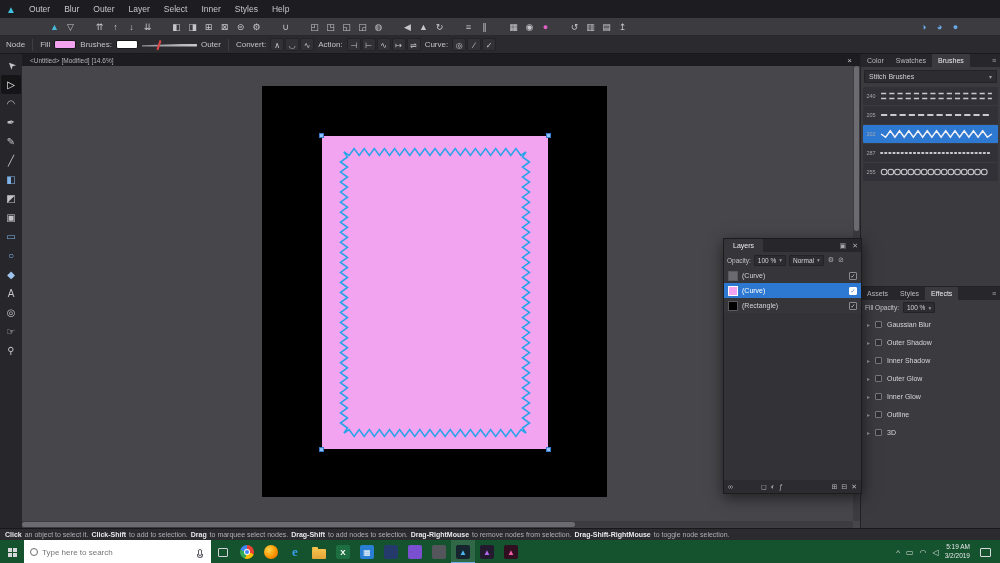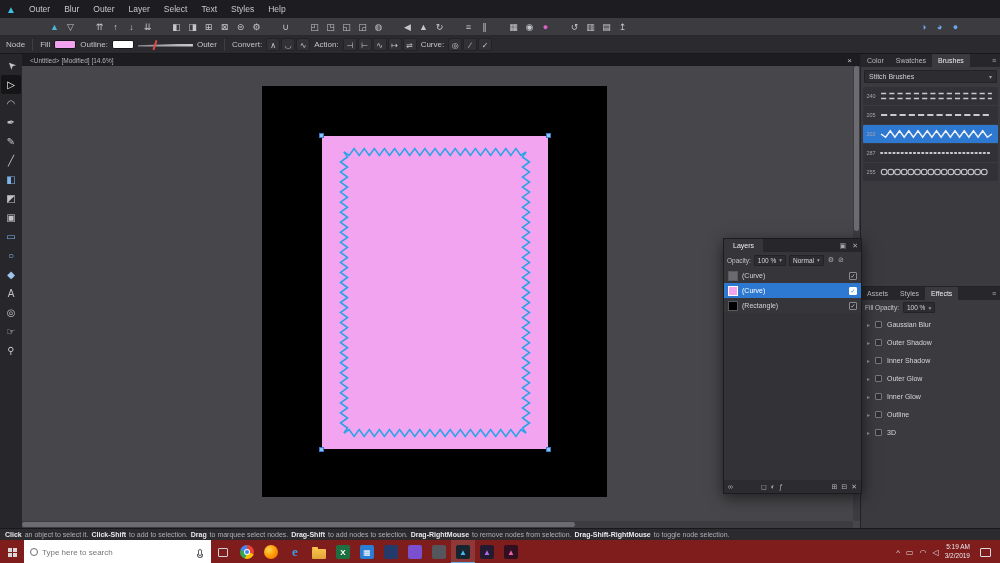--- a/index.html
+++ b/index.html
@@ -85,21 +85,21 @@
   .layer-check{margin-left:auto;width:8px;height:8px;border:1px solid #8a8a90;font-size:6px;line-height:7px;text-align:center;color:#cfcfd4;background:#2e2e33;border-radius:1px}
   .layer-row.selected .layer-check{background:#fff;color:#2d79d2;border-color:#fff}
   #layers-body{flex:1;background:#323237}
   #layers-footer{height:13px;background:#2b2b30;display:flex;align-items:center;padding:0 4px;gap:4px;font-size:7px;color:#b4b4ba;flex:none}
 
   
   #statusbar{height:12px;background:#2a2a2f;display:flex;align-items:center;padding:0 4px;font-size:7px;color:#aeaeb4;white-space:nowrap;overflow:hidden;border-top:1px solid #19191c}
   #statusbar b{color:#e8e8ec;font-weight:bold;margin:0 1px}
 
   
-  #taskbar{height:24px;background:#7f1d1d;display:flex;align-items:stretch;color:#e8e8ec}
+  #taskbar{height:24px;background:#14532d;display:flex;align-items:stretch;color:#e8e8ec}
   #start{width:24px;display:flex;align-items:center;justify-content:center}
   .winlogo{display:grid;grid-template-columns:4px 4px;grid-template-rows:4px 4px;gap:1px}
   .winlogo i{background:#d8d8dc}
   #searchbox{width:187px;background:#fff;display:flex;align-items:center;gap:4px;padding:0 6px}
   .cortana{width:8px;height:8px;border:1.5px solid #6a6a70;border-radius:50%;flex:none}
   .search-input{border:none;outline:none;flex:1;font-size:8px;color:#444;background:transparent;font-family:inherit;min-width:0}
   .mic{width:4px;height:7px;border:1px solid #5a5a60;border-radius:2px;position:relative;margin-right:3px;flex:none}
   .mic::after{content:"";position:absolute;left:-2px;right:-2px;bottom:-3px;height:3px;border:1px solid #5a5a60;border-top:none;border-radius:0 0 3px 3px}
   #task-apps{display:flex;align-items:stretch}
   .task-slot{width:24px;display:flex;align-items:center;justify-content:center}
@@ -132,21 +132,21 @@
 <div id="root">
 
   <div id="menubar">
     <span id="logo">▲</span>
     <div id="menus" style="display:flex;height:100%">
         <div class="menu-item">Outer</div>
         <div class="menu-item">Blur</div>
         <div class="menu-item">Outer</div>
         <div class="menu-item">Layer</div>
         <div class="menu-item">Select</div>
-        <div class="menu-item">Text</div>
+        <div class="menu-item">Inner</div>
         <div class="menu-item">Styles</div>
         <div class="menu-item">Help</div>
       </div>
   </div>
 
   <div id="toolbar">
       <div class="tb-group">
         <div class="tb-icon" style="color: rgb(73, 184, 216);">▲</div>
         <div class="tb-icon">▽</div>
       </div>
@@ -199,21 +199,21 @@
         <div class="tb-icon" style="color: rgb(106, 168, 232);">◕</div>
         <div class="tb-icon" style="color: rgb(106, 168, 232);">●</div>
       </div>
     </div>
 
   <div id="contextbar">
     <span class="ctx-label">Node</span>
     <span class="ctx-sep"></span>
     <span class="ctx-label">Fill</span>
     <span class="swatch" id="fill-swatch" style="background: rgb(240, 162, 238);"></span>
-    <span class="ctx-label">Outline:</span>
+    <span class="ctx-label">Brushes:</span>
     <span class="swatch" id="stroke-swatch" style="background: rgb(255, 255, 255);"></span>
     <span id="stroke-slider">
         <span class="wedge"></span>
         <span class="tick"></span>
       </span>
     <span class="ctx-label">Outer</span>
     <span class="ctx-sep"></span>
     <span class="ctx-label">Convert:</span>
     <span class="btn-group" id="convert-btns">
         <div class="ctx-btn">∧</div>

